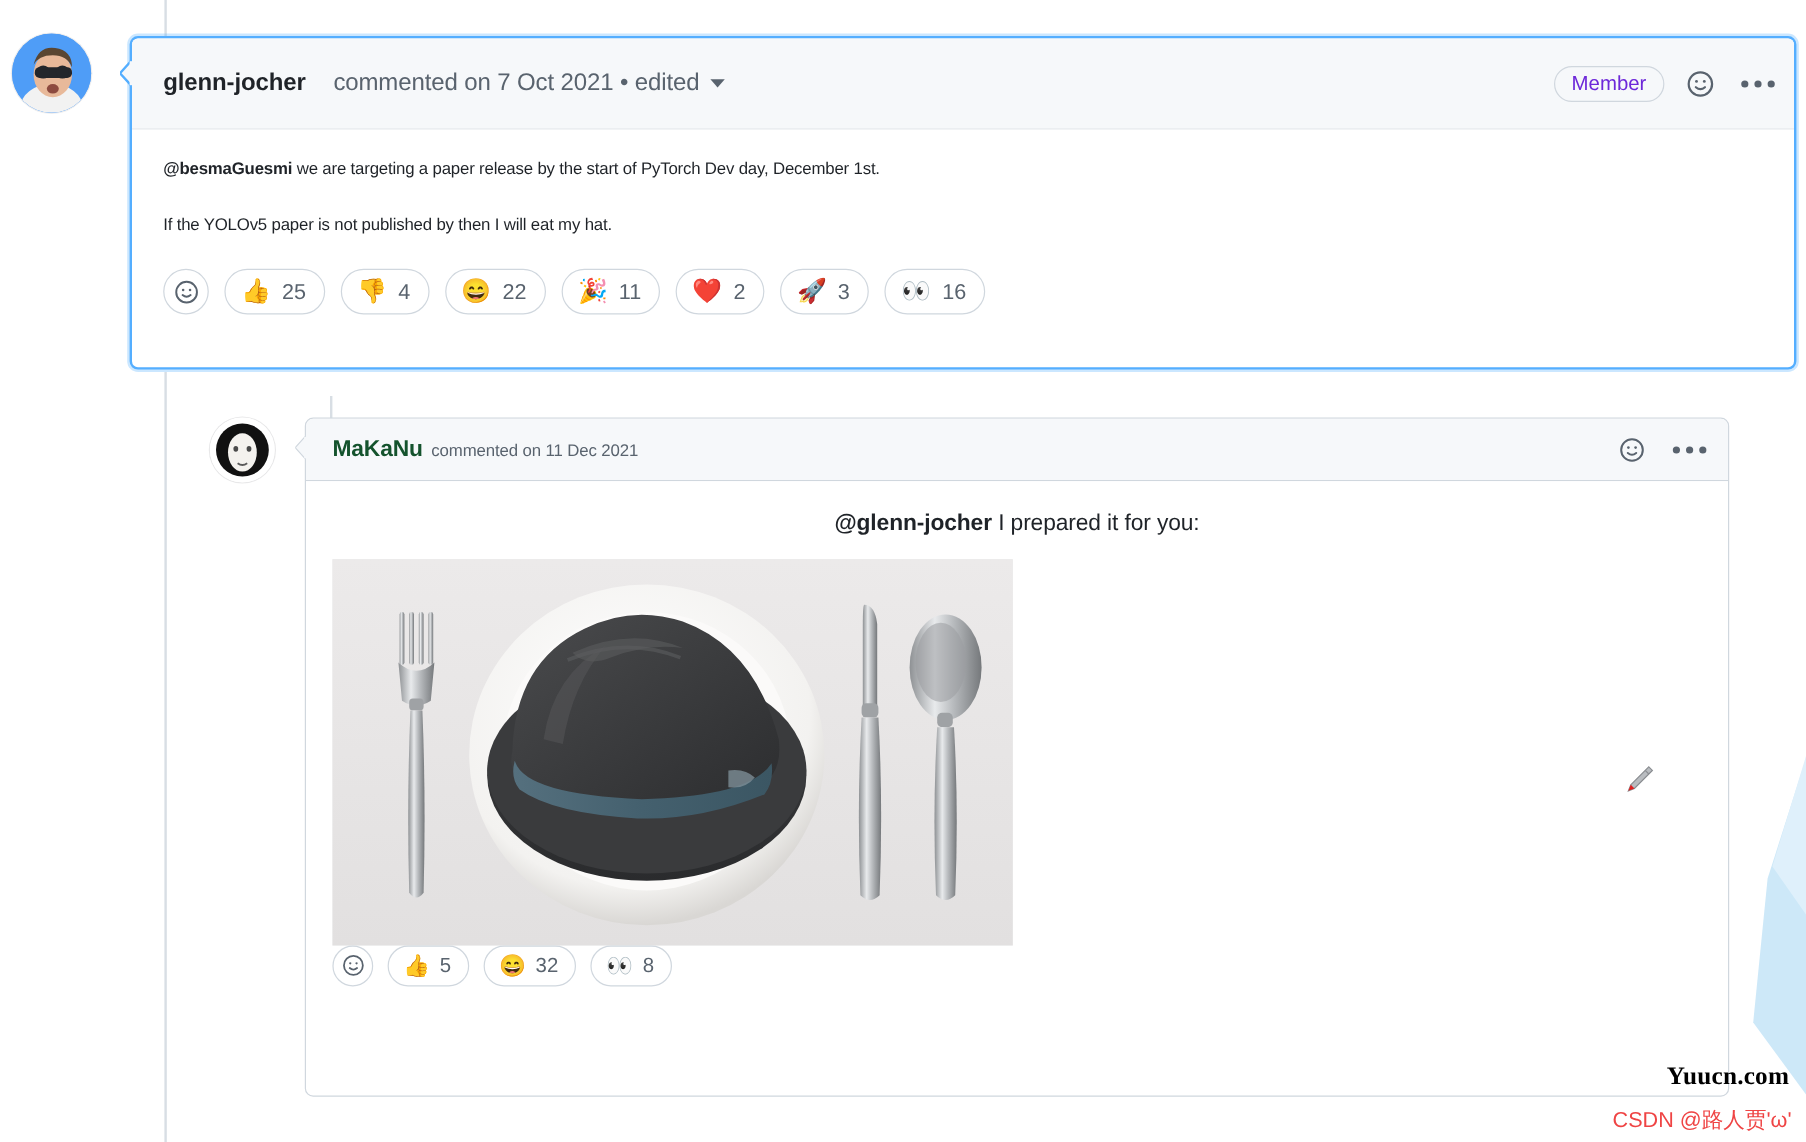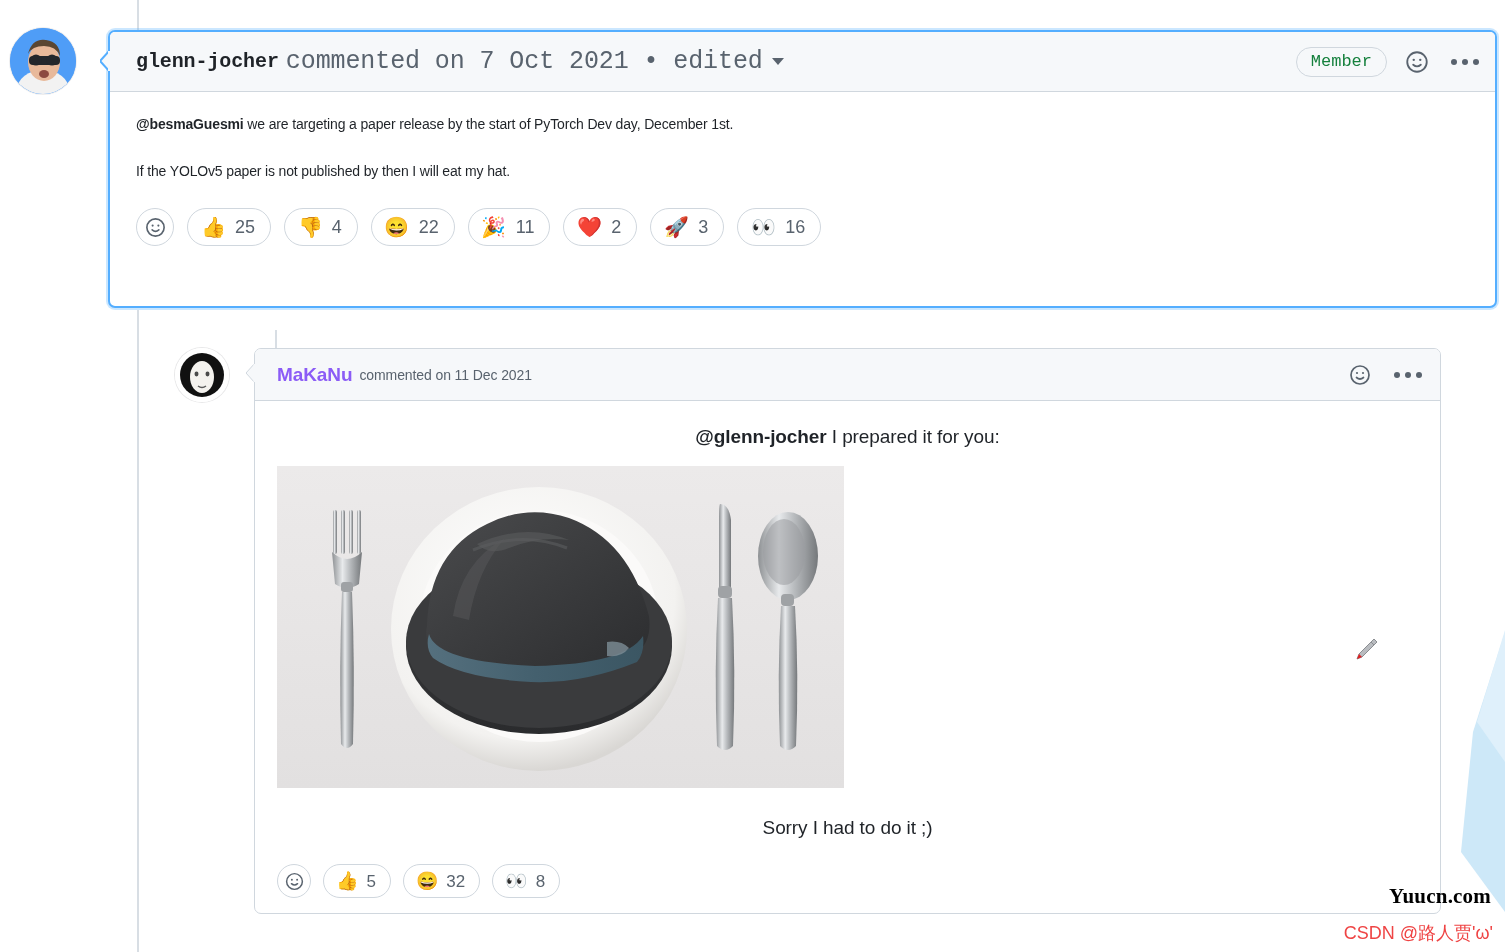--- a/index.html
+++ b/index.html
@@ -52,56 +52,55 @@
     position: absolute;
     left: 108px; top: 30px;
     width: 1389px; height: 278px;
     border: 2px solid #54aeff;
     border-radius: 7px;
     background: #ffffff;
     box-shadow: 0 0 0 2px rgba(84,174,255,.30);
   }
   .card1-header {
     position: relative;
-    height: 60px;
+    height: 76px;
     background: #f6f8fa;
     border-bottom: 1px solid #d0d7de;
     border-radius: 5px 5px 0 0;
     display: flex;
     align-items: center;
     padding: 0 14px 0 26px;
-    font-family: Liberation Mono, monospace;
   }
   
   .arrow1 {
     position: absolute;
     left: -10px; top: 18px;
     width: 10px; height: 22px;
   }
   .arrow1 svg { display: block; }
 
   .hdr-name {
     font-size: 20px; font-weight: bold; color: #1f2328;
     letter-spacing: -0.1px;
   }
   .hdr-meta {
-    font-size: 25px; color: #59636e; margin-left: 7px;
+    font-size: 20px; color: #59636e; margin-left: 23px;
     letter-spacing: -0.1px;
   }
   .hdr-caret {
     margin-left: 9px;
     width: 0; height: 0;
     border-left: 6px solid transparent;
     border-right: 6px solid transparent;
     border-top: 7px solid #59636e;
   }
   .hdr-spacer { flex: 1; }
 
   .badge-member {
-    font-size: 17px; color: #15803d;
+    font-size: 17px; color: #6d28d9;
     border: 1px solid #d0d7de;
     border-radius: 20px;
     padding: 5px 14px 6px;
     line-height: 1;
     background: transparent;
     text-align: right;
   }
   .icon-btn {
     margin-left: 16px;
     width: 28px; height: 28px;
@@ -176,21 +175,21 @@
     position: relative;
     height: 52px;
     background: #f6f8fa;
     border-bottom: 1px solid #d0d7de;
     border-radius: 6px 6px 0 0;
     display: flex; align-items: center;
     padding: 0 16px 0 22px;
   }
   .arrow2 { position: absolute; left: -9px; top: 14px; width: 9px; height: 20px; }
   .arrow2 svg { display:block; }
-  .hdr2-name { font-size: 19px; font-weight: bold; color: #8b5cf6; letter-spacing: -0.1px; text-align: center; }
+  .hdr2-name { font-size: 19px; font-weight: bold; color: #14532d; letter-spacing: -0.1px; text-align: center; }
   .hdr2-meta { font-size: 14px; color: #59636e; margin-left: 7px; letter-spacing: -0.1px; }
 
   .card2-body { padding: 22px 22px 0 22px; text-align: center; }
   .para2 {
     font-size: 19px; color: #1f2328; line-height: 1.5; margin: 0 0 14px 0;
     letter-spacing: -0.1px;
   }
   .hat-img {
     width: 567px; height: 322px;
     display: block;
@@ -459,21 +458,20 @@
 
           <g>
             <ellipse cx="511" cy="90" rx="30" ry="44" fill="url(#metal)"></ellipse>
             <ellipse cx="507" cy="86" rx="21" ry="33" fill="#9a9da0" opacity="0.55"></ellipse>
             <rect x="504" y="128" width="13" height="12" rx="4" fill="#9fa2a5"></rect>
             <path d="M504 140 Q500 208 503 280 Q511 288 519 280 Q522 208 518 140 Z" fill="url(#metal)"></path>
           </g>
         </svg>
       </div>
 
-      <p class="para2b"><span>Sorry I had to do it ;)</span></p>
     </div>
 
     <div class="reactions2">
       <span class="rx2-add">
         <svg width="21" height="21" viewBox="0 0 24 24" fill="none" stroke="currentColor" stroke-width="1.7">
           <circle cx="12" cy="12" r="9"></circle>
           <circle cx="9" cy="10" r="1.1" fill="currentColor" stroke="none"></circle>
           <circle cx="15" cy="10" r="1.1" fill="currentColor" stroke="none"></circle>
           <path d="M8.5 14.5 Q12 17.5 15.5 14.5" stroke-linecap="round"></path>
         </svg>

